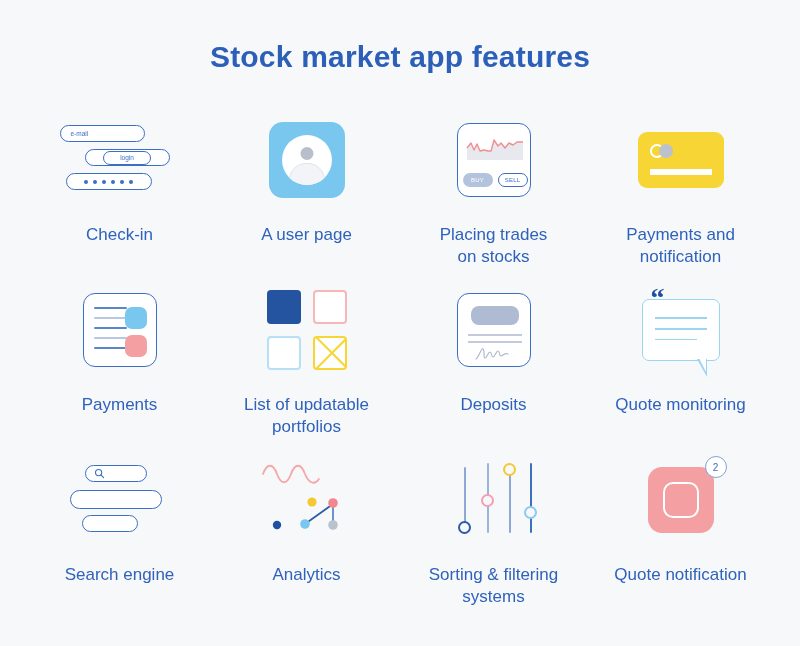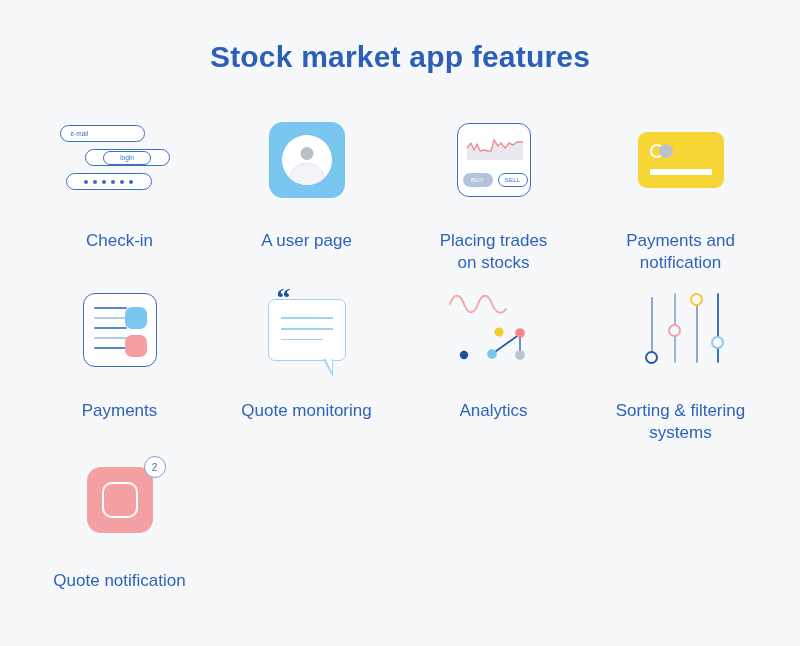--- a/index.html
+++ b/index.html
@@ -27,21 +27,21 @@
   }
   .cell{
     display:flex;flex-direction:column;align-items:center;
   }
   .art{
     height:100px;width:160px;
     display:flex;align-items:center;justify-content:center;
     position:relative;
   }
   .label{
-    margin-top:20px;
+    margin-top:14px;
     text-align:center;
     font-size:17px;color:#2f62bb;line-height:1.3;
     max-width:150px;
   }
 
   
   .pill{
     box-sizing:border-box;
     border:1.6px solid #3b6fc4;border-radius:40px;
     background:#fff;
@@ -258,37 +258,79 @@
               <i></i>
               <i></i>
           </div>
           <span class="nf-sq nf-blue"></span>
           <span class="nf-sq nf-pink"></span>
         </div>
       </div>
       <div class="label">Payments</div>
     </div>
 
-
+    <div class="cell">
+      <div class="art">
+        <div class="pf">
+          <div class="pf-1"></div>
+          <div class="pf-2"></div>
+          <div class="pf-3"></div>
+          <div class="pf-4"></div>
+        </div>
+      </div>
+      <div class="label" style="white-space:pre-line">List of updatable
+portfolios</div>
+    </div>
+
+    <div class="cell">
+      <div class="art">
+        <div class="cardbox">
+          <span class="dep-block"></span>
+          <span class="dep-l dep-l1"></span>
+          <span class="dep-l dep-l2"></span>
+          <span class="dep-sig">
+            <svg width="46" height="16" viewBox="0 0 46 16">
+              <path d="M2,14 C5,12 7,3 9,4 C11,5 9,13 11,13 C13,13 14,7 16,7 C18,7 17,12 19,12 C21,12 22,6 24,6 C26,6 25,11 27,11 C29,11 31,7 34,9" fill="none" stroke="#b0bacd" stroke-width="1.2" stroke-linecap="round"></path>
+            </svg>
+          </span>
+        </div>
+      </div>
+      <div class="label">Deposits</div>
+    </div>
 
     <div class="cell">
       <div class="art">
         <div class="bubble">
           <span class="qmark">“</span>
           <div class="bub-lines">
             <i></i>
               <i></i>
               <i></i>
           </div>
           <span class="tail"></span>
         </div>
       </div>
       <div class="label">Quote monitoring</div>
     </div>
 
+    <div class="cell">
+      <div class="art">
+        <div class="se">
+          <div class="pill se-1">
+            <svg width="11" height="11" viewBox="0 0 11 11">
+              <circle cx="4.6" cy="4.6" r="3.1" fill="none" stroke="#3b6fc4" stroke-width="1.1"></circle>
+              <line x1="6.9" y1="6.9" x2="9.6" y2="9.6" stroke="#3b6fc4" stroke-width="1.1" stroke-linecap="round"></line>
+            </svg>
+          </div>
+          <div class="pill se-2"></div>
+          <div class="pill se-3"></div>
+        </div>
+      </div>
+      <div class="label">Search engine</div>
+    </div>
 
     <div class="cell">
       <div class="art">
         <svg width="100" height="80" viewBox="0 0 100 80">
           <path d="M6,14 C10,3 16,3 20,14 C24,25 30,25 34,14 C38,3 44,3 48,14 C52,24 58,25 62,19" fill="none" stroke="#f4a6a8" stroke-width="1.8" stroke-linecap="round"></path>
           <line x1="48" y1="64" x2="76" y2="44" stroke="#2a5ba8" stroke-width="1.8"></line>
           <line x1="76" y1="44" x2="76" y2="64" stroke="#5b86cc" stroke-width="1.8"></line>
           <circle cx="20" cy="65" r="4.2" fill="#1f4fa0"></circle>
           <circle cx="55" cy="42" r="4.6" fill="#f6c832"></circle>
           <circle cx="48" cy="64" r="4.8" fill="#79c7ee"></circle>

